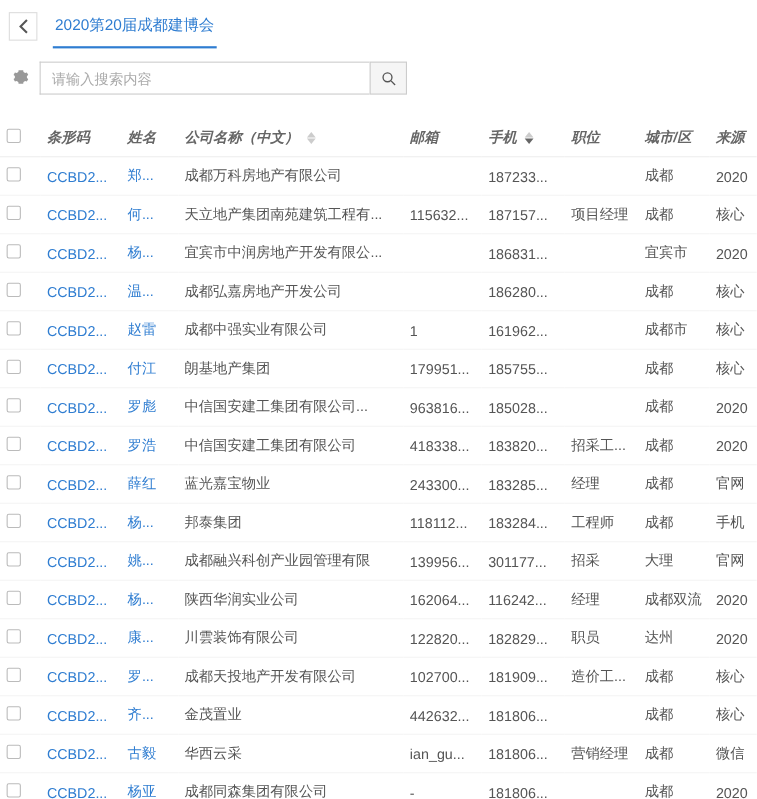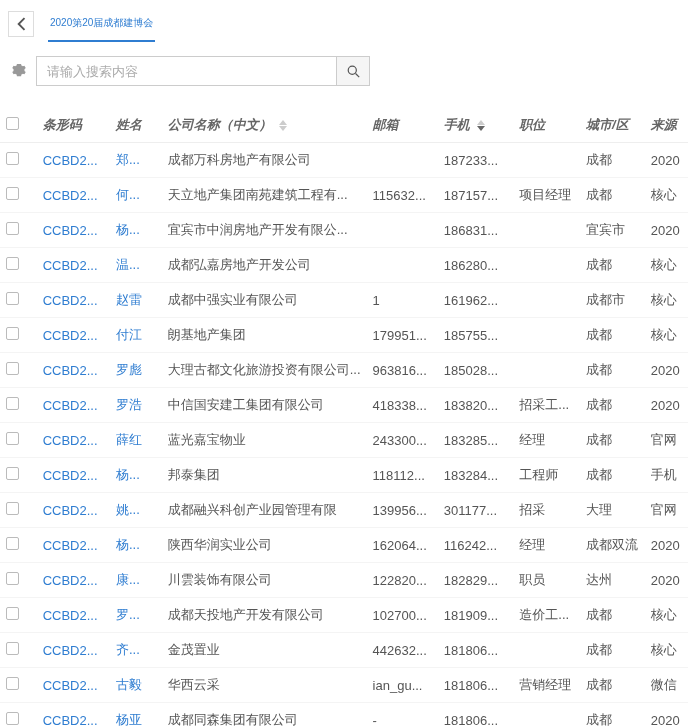--- a/index.html
+++ b/index.html
@@ -24,21 +24,21 @@
     display: flex;
     align-items: center;
     justify-content: center;
     color: #555;
     margin-right: 14px;
     cursor: pointer;
   }
   .back-btn svg { width: 10px; height: 14px; }
   .tab {
     color: #2f7dd1;
-    font-size: 10px;
+    font-size: 14px;
     padding: 10px 2px 10px 2px;
     border-bottom: 2px solid #2f7dd1;
   }
   .toolbar {
     display: flex;
     align-items: center;
     padding: 14px 8px 14px 8px;
   }
   .gear {
     width: 22px;
@@ -262,21 +262,21 @@
         <td>179951...</td>
         <td>185755...</td>
         <td></td>
         <td>成都</td>
         <td>核心</td>
       </tr>
       <tr>
         <td><span class="chk"></span></td>
         <td class="link">CCBD2...</td>
         <td class="link">罗彪</td>
-        <td>大理古都文化旅游投资有限公司...</td>
+        <td>中信国安建工集团有限公司...</td>
         <td>963816...</td>
         <td>185028...</td>
         <td></td>
         <td>成都</td>
         <td>2020</td>
       </tr>
       <tr>
         <td><span class="chk"></span></td>
         <td class="link">CCBD2...</td>
         <td class="link">罗浩</td>

